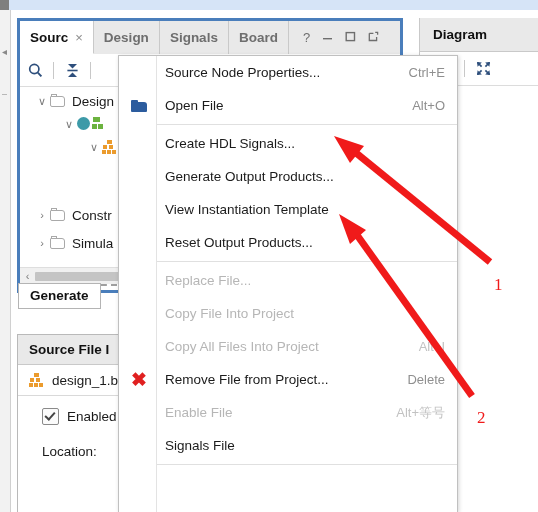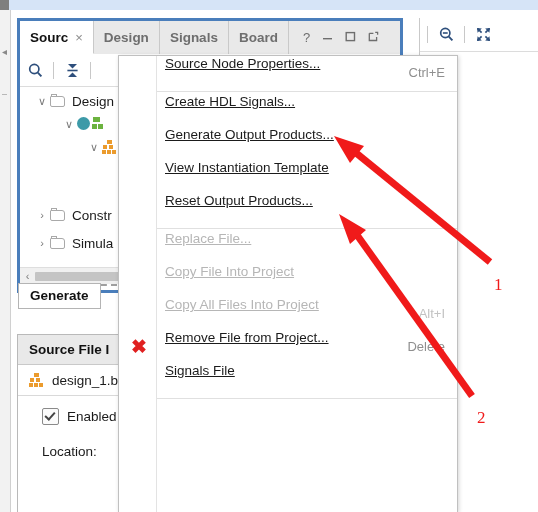--- a/index.html
+++ b/index.html
@@ -327,28 +327,27 @@
     position: absolute;
     left: 0; top: 0;
     width: 38px; height: 100%;
     border-right: 1px solid #e3e3e3;
     box-sizing: border-box;
   }
   .menu-item {
     position: relative;
     height: 33px;
     display: flex;
-    align-items: flex-start;
+    align-items: center;
     font-size: 13.5px;
     color: #1b1b1b;
     padding-left: 46px;
     padding-right: 10px;
     box-sizing: border-box;
     white-space: nowrap;
-    text-decoration: underline;
   }
   .menu-item.disabled { color: #b6b6b6; }
   .menu-item .shortcut {
     position: absolute;
     right: 12px;
     top: 0; bottom: 0;
     display: flex; align-items: center;
     color: #8f8f8f;
     font-size: 13px;
   }
@@ -545,20 +544,23 @@
   <div id="props-body">
     <div id="props-enabled">
       <span class="checkbox"></span>
       <span>Enabled</span>
     </div>
     <div id="props-location">Location:</div>
   </div>
 </div>
 
 <div id="diagram-panel">
+  <div id="diagram-tabstrip">
+    <span>Diagram</span>
+  </div>
   <div id="diagram-toolbar">
     <div class="tb-sep"></div>
     <div class="tb-btn">
       <svg width="17" height="17" viewBox="0 0 17 17">
         <circle cx="7.3" cy="7.0" r="4.6" fill="none" stroke="#2e4f7c" stroke-width="1.7"></circle>
         <line x1="4.9" y1="7.0" x2="9.7" y2="7.0" stroke="#2e4f7c" stroke-width="1.6"></line>
         <line x1="10.8" y1="10.6" x2="14.4" y2="14.3" stroke="#2e4f7c" stroke-width="1.9"></line>
       </svg>
     </div>
     <div class="tb-sep"></div>
@@ -583,20 +585,27 @@
 <div id="diagram-body"></div>
 
 <div id="context-menu">
   <div id="menu-gutter"></div>
 
   <div class="menu-item">
     <span>Source Node Properties...</span>
     <span class="shortcut">Ctrl+E</span>
   </div>
 
+  <div class="menu-item">
+    <span class="mi-icon">
+        <span class="folder-blue"></span>
+      </span>
+    <span>Open File</span>
+    <span class="shortcut">Alt+O</span>
+  </div>
 
   <div class="menu-sep"></div>
 
   <div class="menu-item">
     <span>Create HDL Signals...</span>
   </div>
 
   <div class="menu-item">
     <span>Generate Output Products...</span>
   </div>
@@ -625,20 +634,24 @@
   </div>
 
   <div class="menu-item">
     <span class="mi-icon">
         <span class="x-mark">✖</span>
       </span>
     <span>Remove File from Project...</span>
     <span class="shortcut">Delete</span>
   </div>
 
+  <div class="menu-item disabled">
+    <span>Enable File</span>
+    <span class="shortcut">Alt+等号</span>
+  </div>
 
   <div class="menu-item">
     <span>Signals File</span>
   </div>
 
   <div class="menu-sep"></div>
 
 </div>
 
 <svg id="annotations" viewBox="0 0 538 512">

